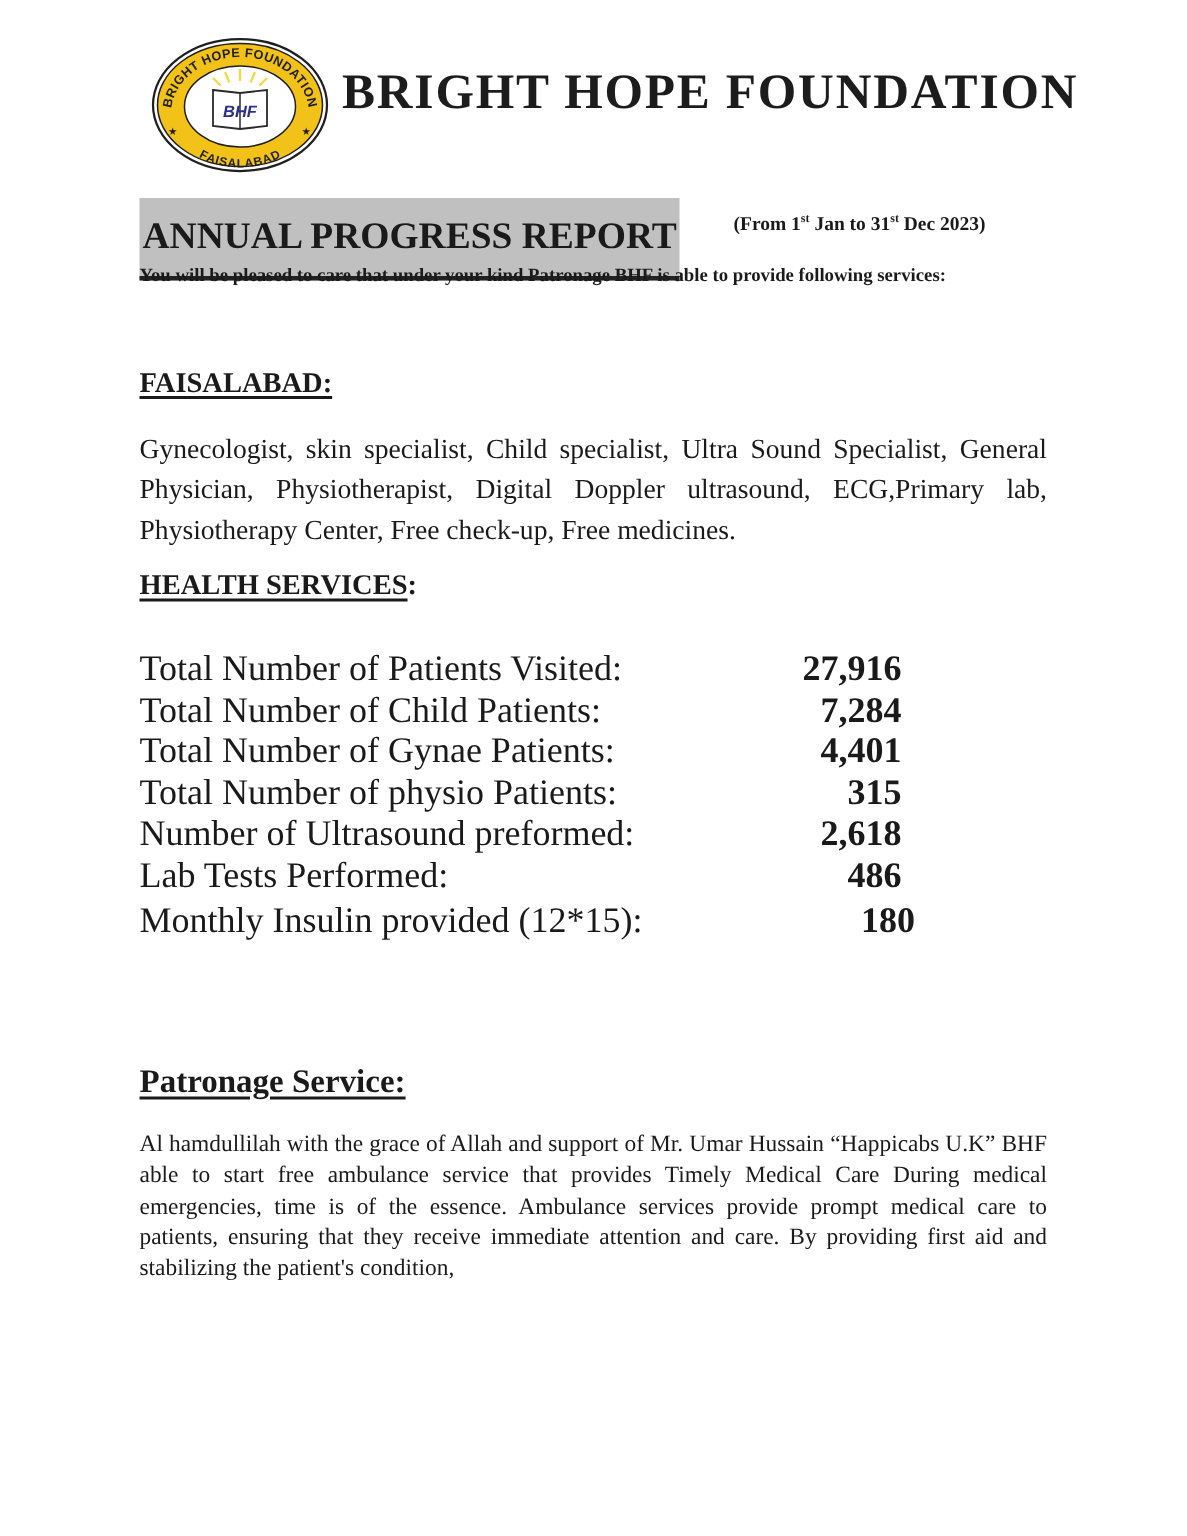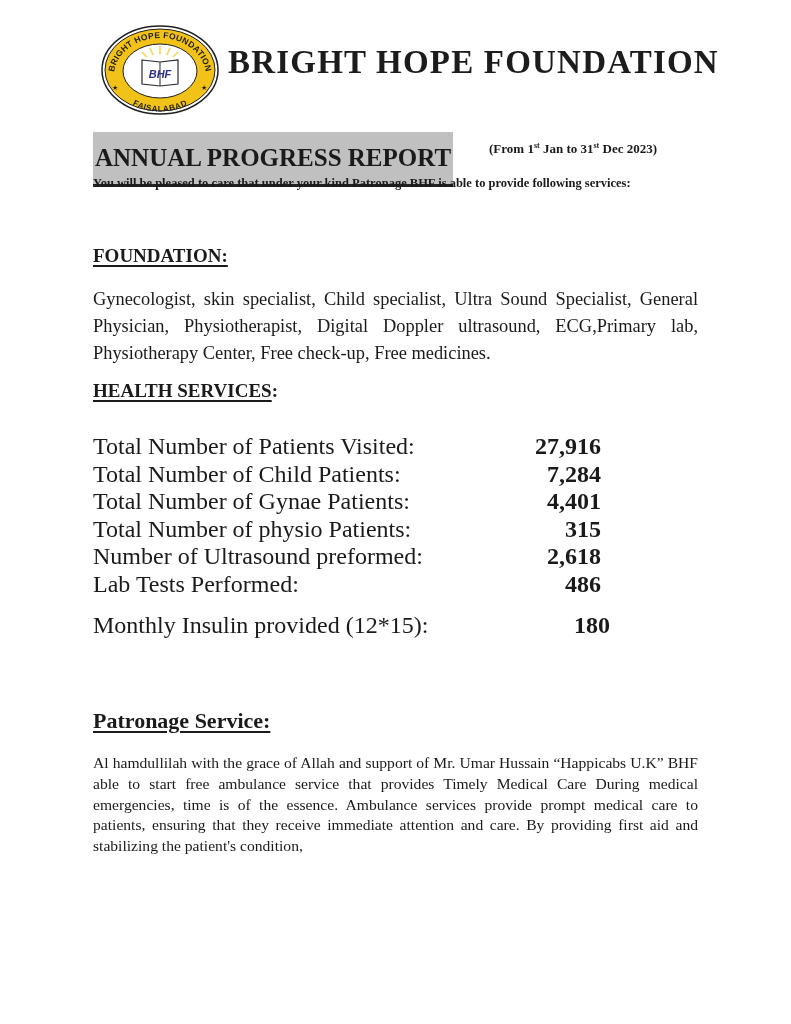--- a/index.html
+++ b/index.html
@@ -25,21 +25,21 @@
     .h-fac { top: 245px; font-size: 19px; }
     .h-health { top: 380px; font-size: 19px; }
     .h-amb { top: 708px; font-size: 22px; }
 
     .para { position: absolute; left: 93px; width: 605px; text-align: justify; text-align-last: left; }
     .p-fac { top: 286px; font-size: 18.4px; line-height: 27px; }
     .p-amb { top: 753px; font-size: 15.6px; line-height: 20.8px; }
 
     .stats { position: absolute; left: 93px; top: 432px; width: 520px; }
     .stat-row { position: relative; height: 27.5px; }
-    .stat-row.last { margin-top: 14px; }
+    .stat-row.last { margin-top: 3px; }
     .stat-label { position: absolute; left: 0; top: 0; font-size: 24px; white-space: nowrap; line-height: 28px; }
     .stat-value { position: absolute; right: 12px; top: 0; font-size: 24px; font-weight: bold; line-height: 28px; }
     .stat-row.last .stat-value { right: 3px; }
   </style>
 </head>
 <body>
 
 <div class="header">
   <svg class="logo" viewBox="0 0 120 92">
     <defs>
@@ -71,21 +71,21 @@
   <div class="org-name">BRIGHT HOPE FOUNDATION</div>
 </div>
 
 <div class="title-row">
   <div class="report-title">ANNUAL PROGRESS REPORT</div>
   <div class="period"><span>(From 1</span><sup>st</sup><span> Jan to 31</span><sup>st</sup><span> Dec 2023)</span></div>
 </div>
 
 <div class="intro">You will be pleased to care that under your kind Patronage BHF is able to provide following services:</div>
 
-<div class="section-heading h-fac">FOUNDATION:</div>
+<div class="section-heading h-fac">FAISALABAD:</div>
 <div class="para p-fac">Gynecologist, skin specialist, Child specialist, Ultra Sound Specialist, General Physician, Physiotherapist, Digital Doppler ultrasound, ECG,Primary lab, Physiotherapy Center, Free check-up, Free medicines.</div>
 
 <div class="section-heading h-health"><span>HEALTH SERVICES</span><span style="text-decoration:none;display:inline-block">:</span></div>
 
 <div class="stats">
   <div class="stat-row">
     <span class="stat-label">Total Number of Patients Visited:</span>
     <span class="stat-value">27,916</span>
   </div>
   <div class="stat-row">

